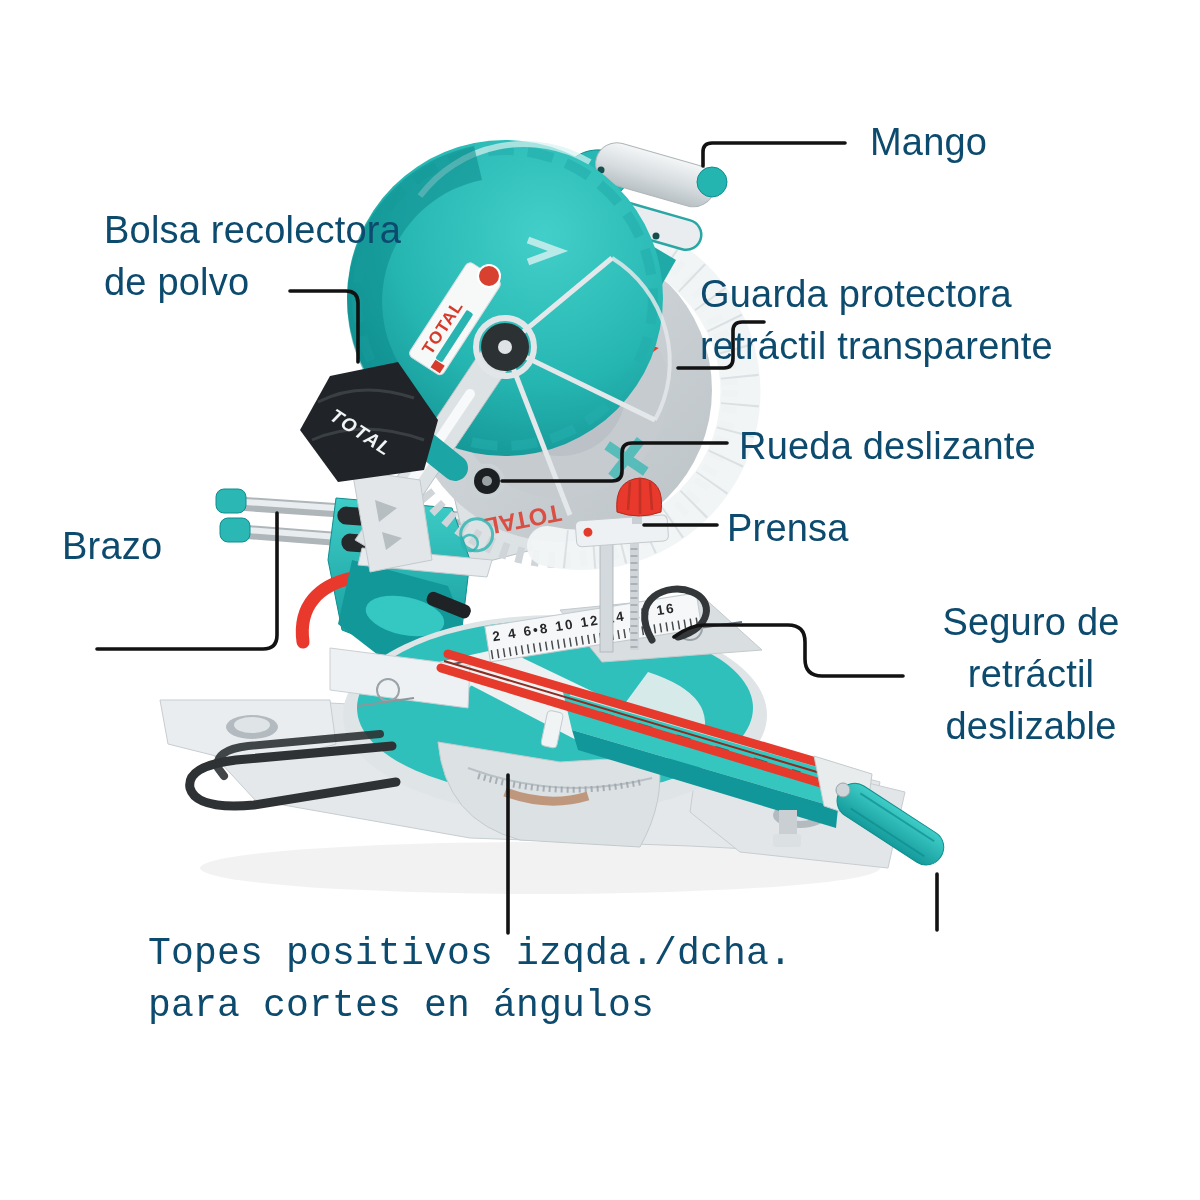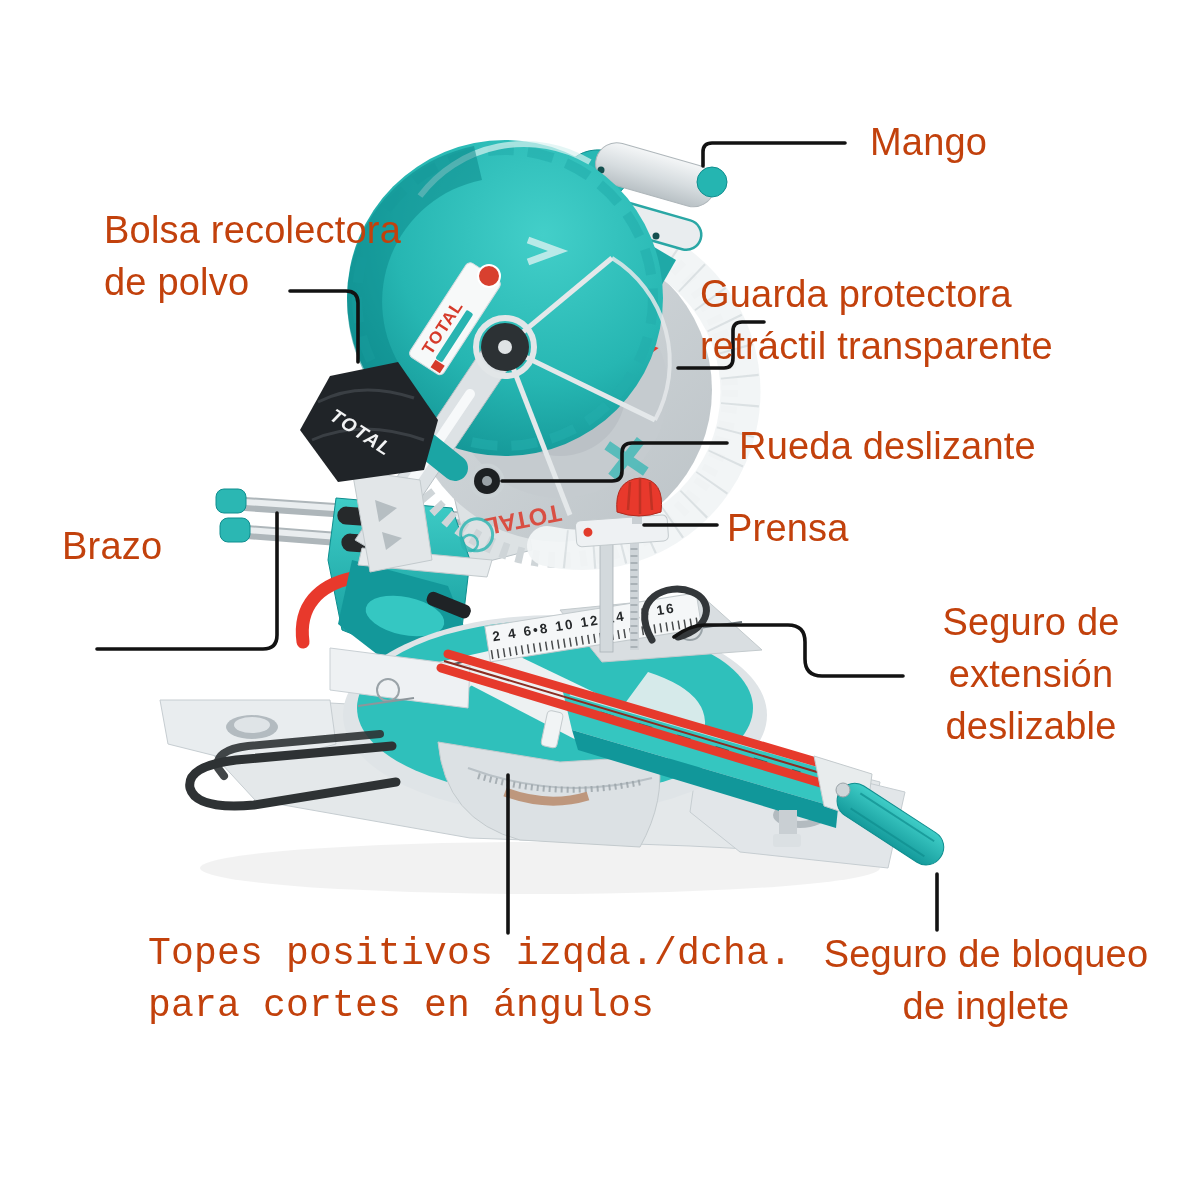--- a/index.html
+++ b/index.html
@@ -1,19 +1,19 @@
 <!DOCTYPE html>
 <html><head>
 <meta charset="utf-8">
 <style>
   html,body{margin:0;padding:0;background:#ffffff;}
   .stage{position:relative;width:1200px;height:1200px;background:#ffffff;overflow:hidden;
          font-family:"Liberation Sans",sans-serif;}
   .stage svg{position:absolute;left:0;top:0;}
-  .lbl{position:absolute;font:400 38px/52px "Liberation Sans",sans-serif;color:#c2410c;
+  .lbl{position:absolute;font:400 38px/52px "Liberation Sans",sans-serif;color:#0c4a6e;
        white-space:nowrap;letter-spacing:.2px;}
   #lbl-mango{left:870px;top:116px;}
   #lbl-bolsa{left:104px;top:204px;}
   #lbl-guarda{left:700px;top:268px;width:458px;text-align:left;}
   #lbl-rueda{left:727px;top:420px;margin-left:12px;}
   #lbl-prensa{left:727px;top:502px;}
   #lbl-tele{left:62px;top:520px;}
   #lbl-ext{left:905px;top:596px;width:252px;text-align:center;}
   #lbl-seguro{left:808px;top:928px;width:356px;text-align:center;}
   #lbl-topes{left:148px;top:928px;width:486px;font-family:Liberation Mono, monospace;}
@@ -253,24 +253,20 @@
     <div>Rueda deslizante</div>
   </div>
   <div class="lbl" id="lbl-prensa">
     <div>Prensa</div>
   </div>
   <div class="lbl" id="lbl-tele">
     <div>Brazo</div>
   </div>
   <div class="lbl" id="lbl-ext">
     <div>Seguro de</div>
-    <div>extensión</div>
+    <div>retráctil</div>
     <div>deslizable</div>
-  </div>
-  <div class="lbl" id="lbl-seguro">
-    <div>Seguro de bloqueo</div>
-    <div>de inglete</div>
   </div>
   <div class="lbl" id="lbl-topes">
     <div>Topes positivos izqda./dcha.</div>
     <div>para cortes en ángulos</div>
   </div>
 </div>
 
 </body></html>

